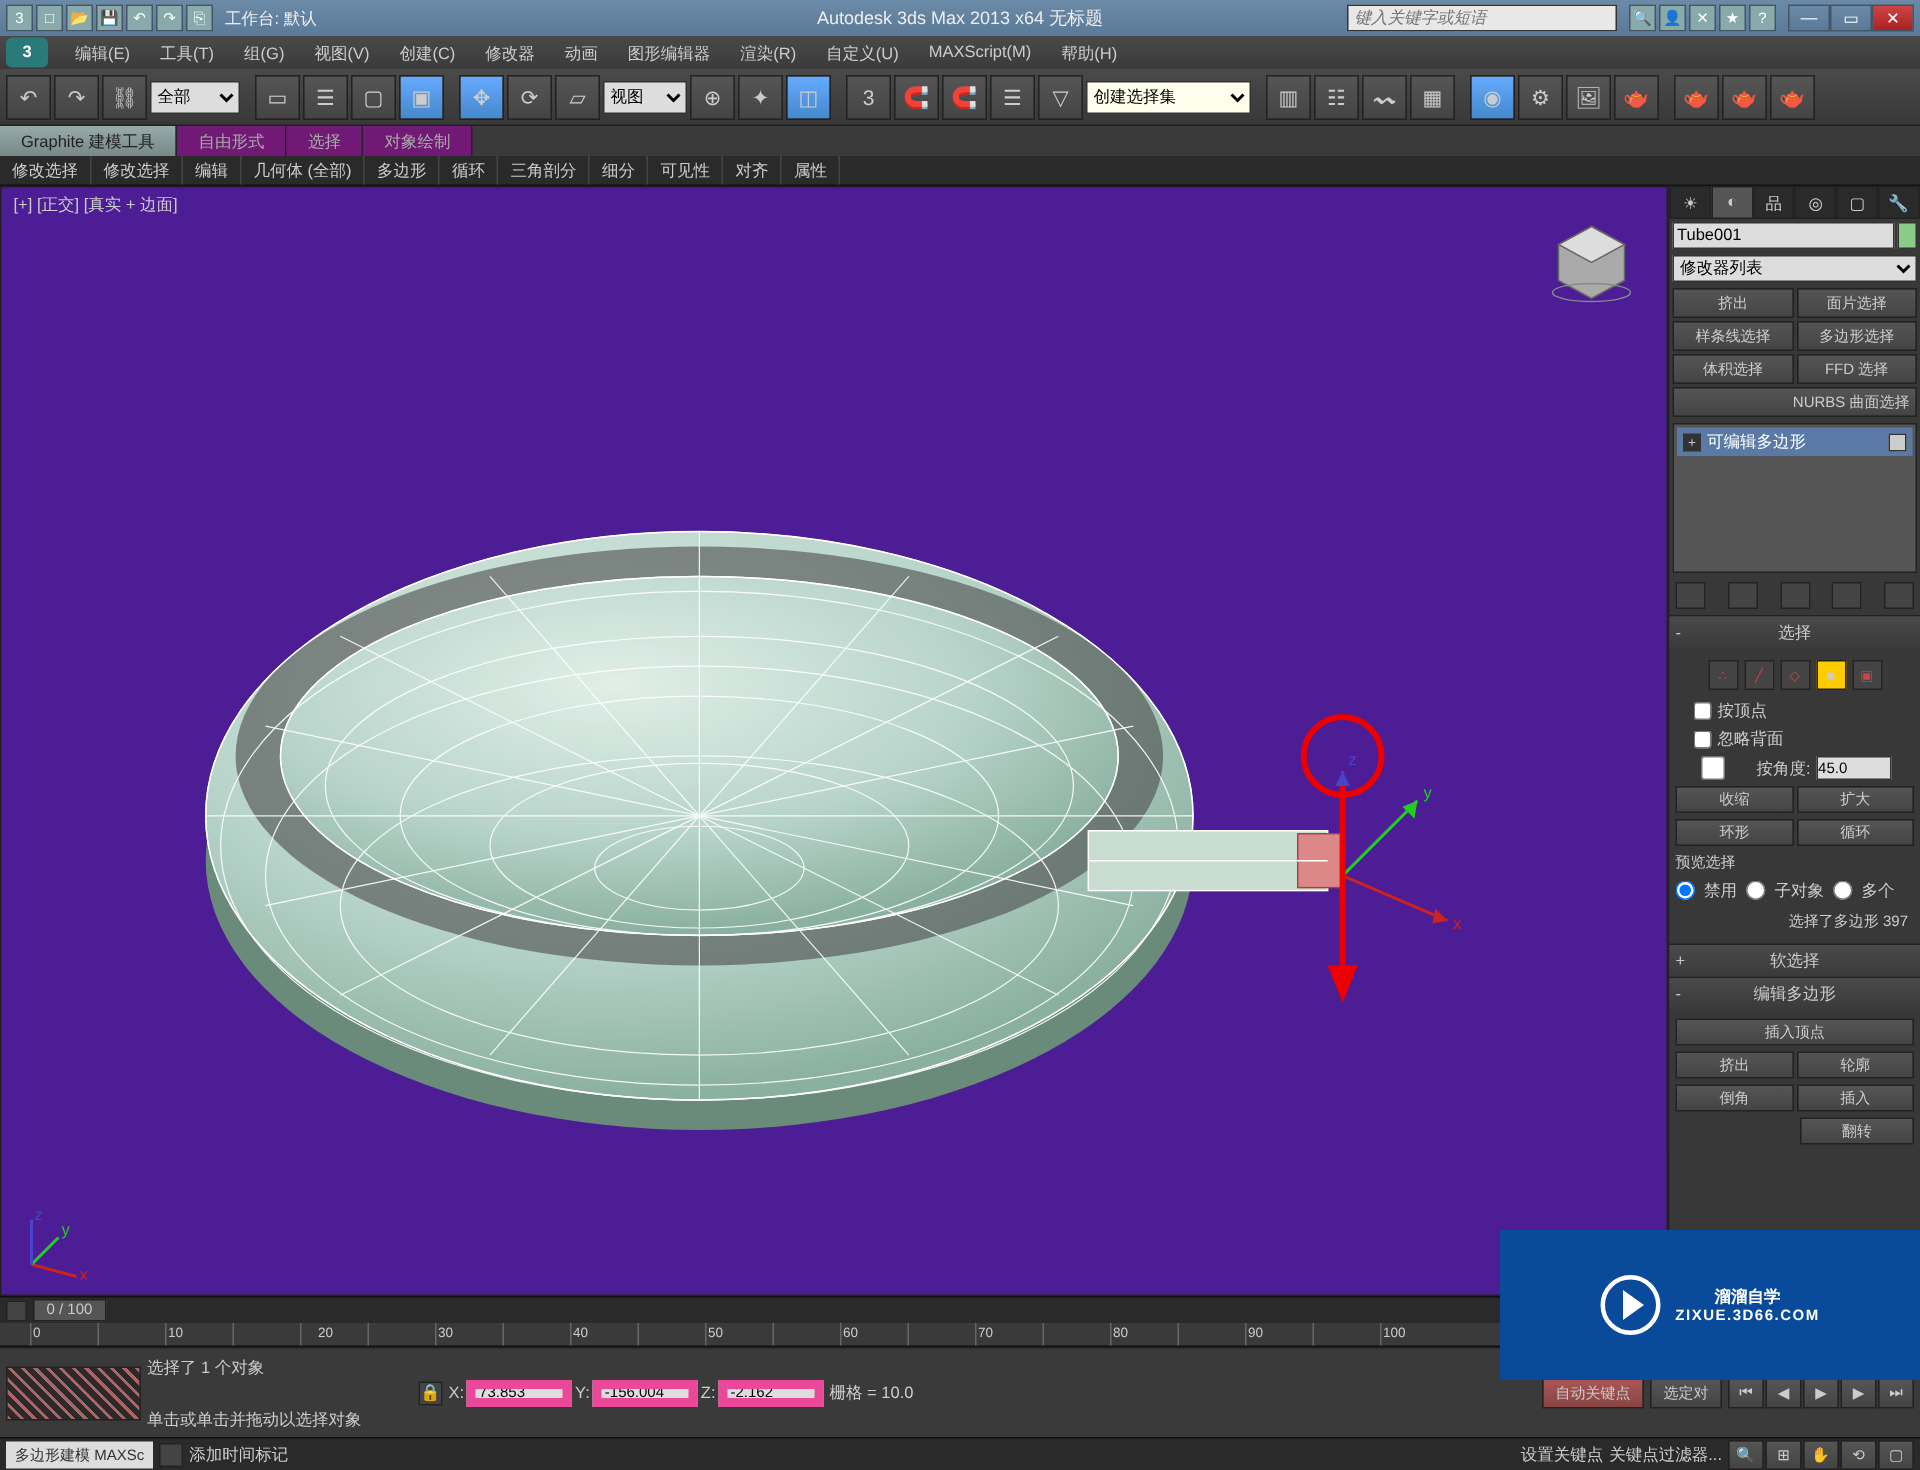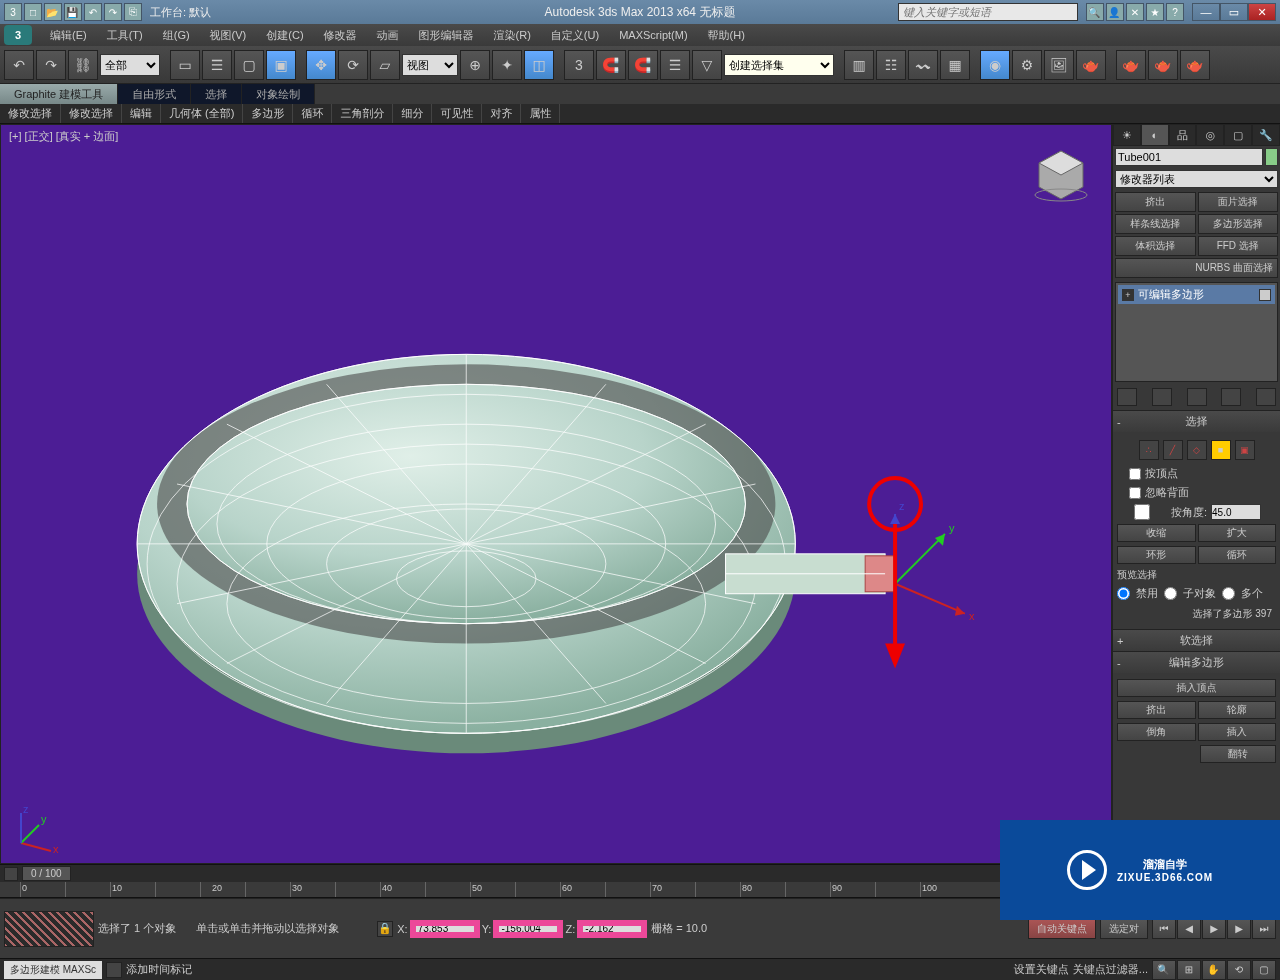--- a/index.html
+++ b/index.html
@@ -17,21 +17,21 @@
 .titlebar .win-btn.close { background: linear-gradient(#c44, #a22); }
 .menubar { height: 22px; background: linear-gradient(#4a4a4a, #3a3a3a); display: flex; align-items: center; padding: 0 4px; }
 .menubar .logo { width: 28px; height: 20px; background: #2a7a7a; border-radius: 4px; margin-right: 8px; display:flex; align-items:center; justify-content:center; color:#fff; font-weight:bold;}
 .menubar .menu-item { padding: 0 10px; color: #ccc; cursor: pointer; }
 .toolbar { height: 38px; background: linear-gradient(#4a4a4a, #383838); display: flex; align-items: center; padding: 0 4px; gap: 2px; border-bottom: 1px solid #222; }
 .toolbar .tbtn { width: 30px; height: 30px; background: linear-gradient(#555,#444); border: 1px solid #222; display: flex; align-items: center; justify-content: center; color: #ccc; font-size: 14px; }
 .toolbar .tbtn.active { background: linear-gradient(#6af,#48c); }
 .toolbar select { height: 22px; background: #ddd; border: 1px solid #333; }
 .toolbar .sep { width: 6px; }
 .ribbon { height: 20px; background: #3a3a3a; display: flex; align-items: stretch; }
-.ribbon .tab { padding: 2px 14px; color: #aaa; background: #0f172a; border-right: 1px solid #222; display:flex; align-items:center;}
+.ribbon .tab { padding: 2px 14px; color: #aaa; background: #701a75; border-right: 1px solid #222; display:flex; align-items:center;}
 .ribbon .tab.active { background: linear-gradient(#9aa,#788); color: #222; }
 .subribbon { height: 20px; background: #2a2a2a; display: flex; align-items: stretch; border-bottom: 1px solid #111;}
 .subribbon .stab { padding: 2px 8px; color: #ccc; border-right: 1px solid #444; display:flex; align-items:center;}
 .main { display: flex; height: 740px; background: #4a4a4a; }
 .viewport { flex: 1; background: #4c1d95; position: relative; border: 1px solid #222;}
 .viewport-label { position: absolute; top: 4px; left: 8px; color: #ccc; font-size: 11px; }
 .viewport canvas, .viewport svg.scene { position: absolute; inset: 0; width: 100%; height: 100%; }
 .viewcube { position: absolute; top: 20px; right: 20px; width: 60px; height: 60px; }
 .axis-gizmo { position: absolute; bottom: 10px; left: 10px; }
 .cmd-panel { width: 168px; background: #383838; border-left: 1px solid #222; display: flex; flex-direction: column; }
@@ -434,21 +434,21 @@
     <div class="tick" style="left: 785px;"></div>
     <div class="tick" style="left: 830px;"></div>
     <div class="num" style="left: 832px;">90</div>
     <div class="tick" style="left: 875px;"></div>
     <div class="tick" style="left: 920px;"></div>
     <div class="num" style="left: 922px;">100</div>
   </div>
 
 <div class="statusbar">
   <div class="sel-handle"></div>
-  <div style="display:flex;flex-direction:row;gap:20px">
+  <div style="display:flex;flex-direction:column;gap:20px">
     <div class="msg">选择了 1 个对象</div>
     <div class="msg">单击或单击并拖动以选择对象</div>
   </div>
   <div style="flex:0 0 30px"></div>
   <div style="width:16px;height:16px;background:#444;border:1px solid #222">🔒</div>
   <div class="coord">
     <span>X:</span>
       <input value="73.853" style="">
     <span>Y:</span>
       <input value="-156.004" style="">

